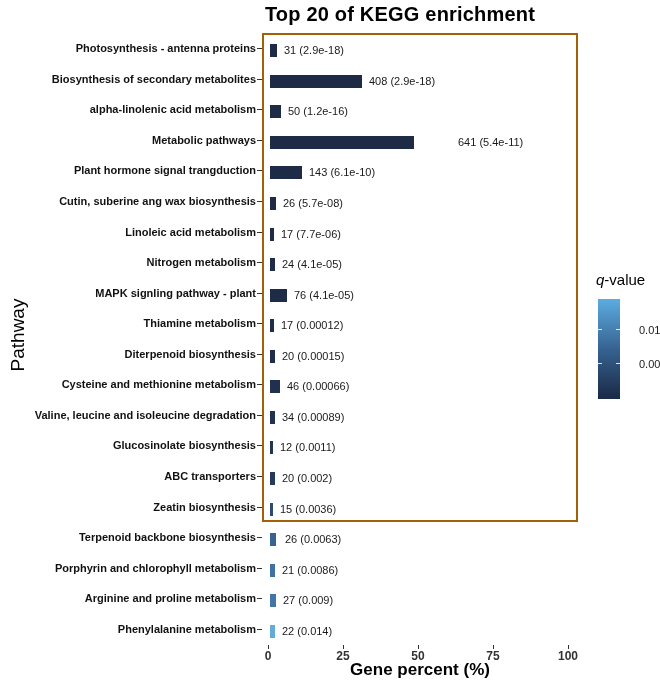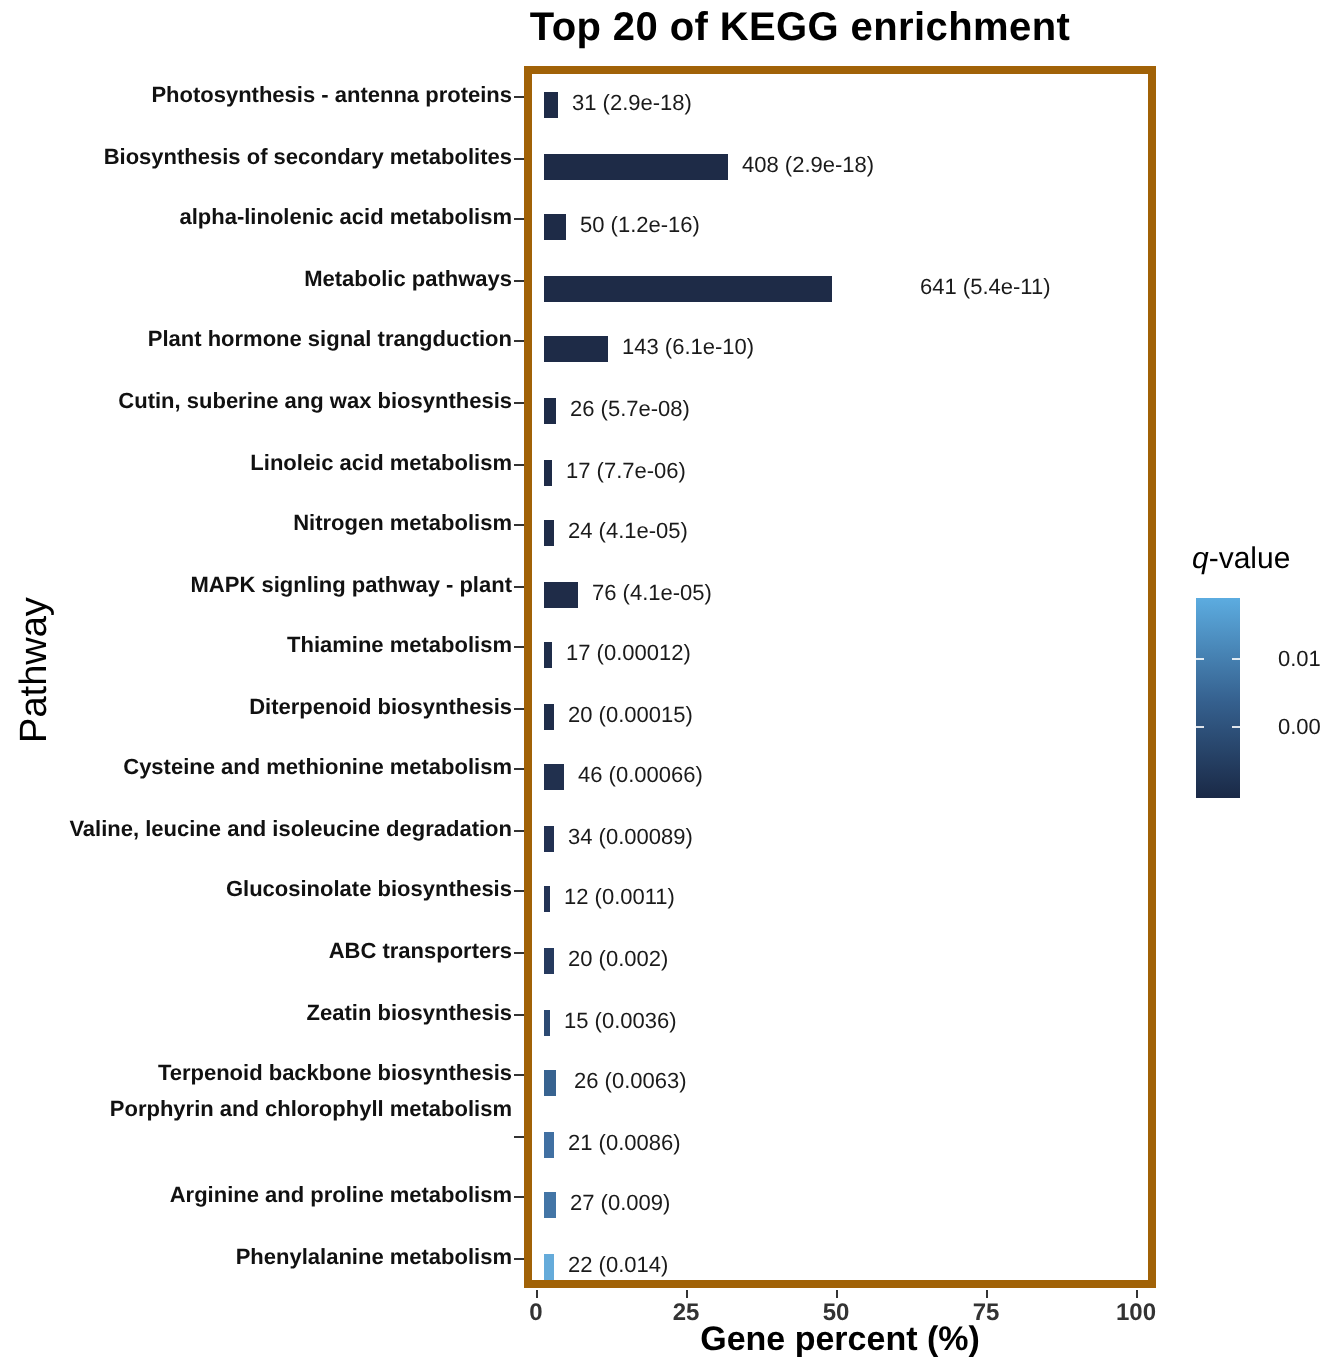--- a/index.html
+++ b/index.html
@@ -9,22 +9,22 @@
     background:#ffffff;
     font-family:"Liberation Sans", sans-serif;
     overflow:hidden;
   }
   .chart-title{
     position:absolute;left:160px;top:3px;width:480px;
     text-align:center;font-size:20px;font-weight:bold;color:#000;
     letter-spacing:0.2px;
   }
   .panel{
-    position:absolute;left:262px;top:33px;width:316px;height:611px;
-    border:4px solid #a16207;background:#ffffff;box-sizing:border-box;
+    position:absolute;left:262px;top:33px;width:316px;height:489px;
+    border:2px solid #a16207;background:#ffffff;box-sizing:border-box;
   }
   .bar{position:absolute;height:13px;}
   .bar-anno{
     position:absolute;height:13px;line-height:13px;
     font-size:11px;color:#1a1a1a;white-space:nowrap;
   }
   .ylabels{position:absolute;left:0;top:33px;width:256px;height:611px;}
   .ylabel{
     position:absolute;right:0;height:16px;line-height:16px;
     font-size:11px;font-weight:bold;color:#111;white-space:nowrap;
@@ -79,21 +79,21 @@
       <div class="ylabel" style="top: 221px;">Nitrogen metabolism</div>
       <div class="ylabel" style="top: 252px;">MAPK signling pathway - plant</div>
       <div class="ylabel" style="top: 282px;">Thiamine metabolism</div>
       <div class="ylabel" style="top: 313px;">Diterpenoid biosynthesis</div>
       <div class="ylabel" style="top: 343px;">Cysteine and methionine metabolism</div>
       <div class="ylabel" style="top: 374px;">Valine, leucine and isoleucine degradation</div>
       <div class="ylabel" style="top: 404px;">Glucosinolate biosynthesis</div>
       <div class="ylabel" style="top: 435px;">ABC transporters</div>
       <div class="ylabel" style="top: 466px;">Zeatin biosynthesis</div>
       <div class="ylabel" style="top: 496px;">Terpenoid backbone biosynthesis</div>
-      <div class="ylabel" style="top: 514px;">Porphyrin and chlorophyll metabolism</div>
+      <div class="ylabel" style="top: 527px;">Porphyrin and chlorophyll metabolism</div>
       <div class="ylabel" style="top: 557px;">Arginine and proline metabolism</div>
       <div class="ylabel" style="top: 588px;">Phenylalanine metabolism</div>
     </div>
 
   <div class="panel" id="panel">
       <div class="bar" style="left: 6px; top: 9px; width: 7px; background: rgb(30, 43, 71);"></div>
       <div class="bar-anno" style="left: 20px; top: 9px;">31 (2.9e-18)</div>
       <div class="bar" style="left: 6px; top: 40px; width: 92px; background: rgb(30, 43, 71);"></div>
       <div class="bar-anno" style="left: 105px; top: 40px;">408 (2.9e-18)</div>
       <div class="bar" style="left: 6px; top: 70px; width: 11px; background: rgb(30, 43, 71);"></div>

